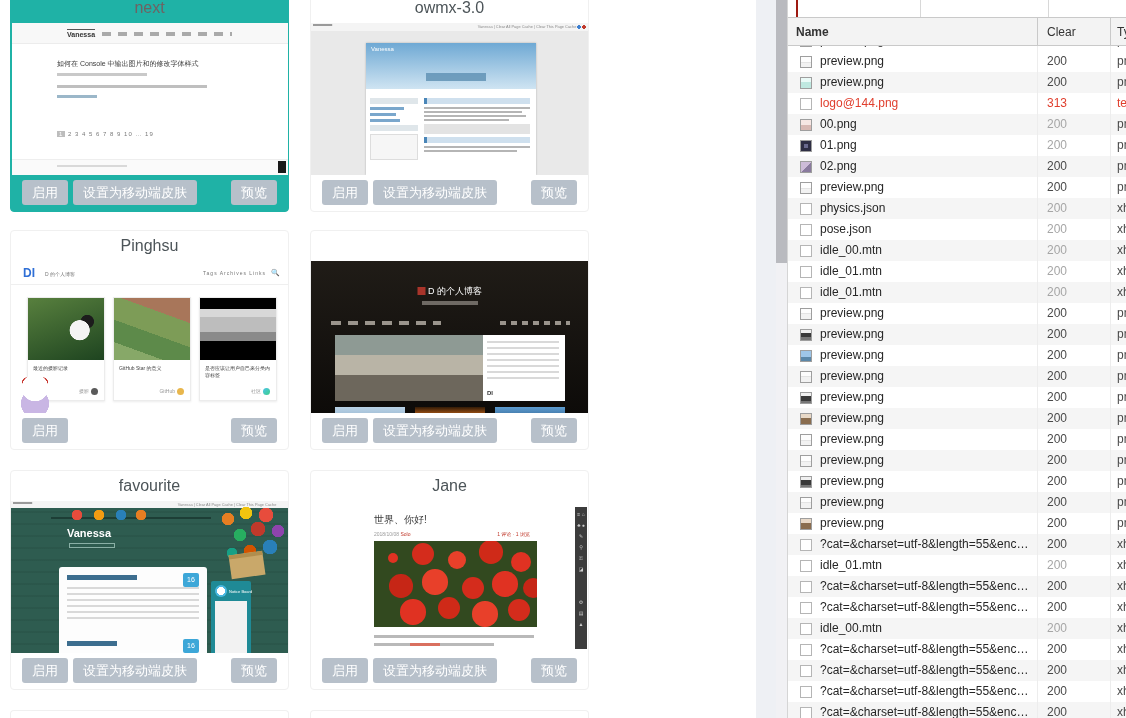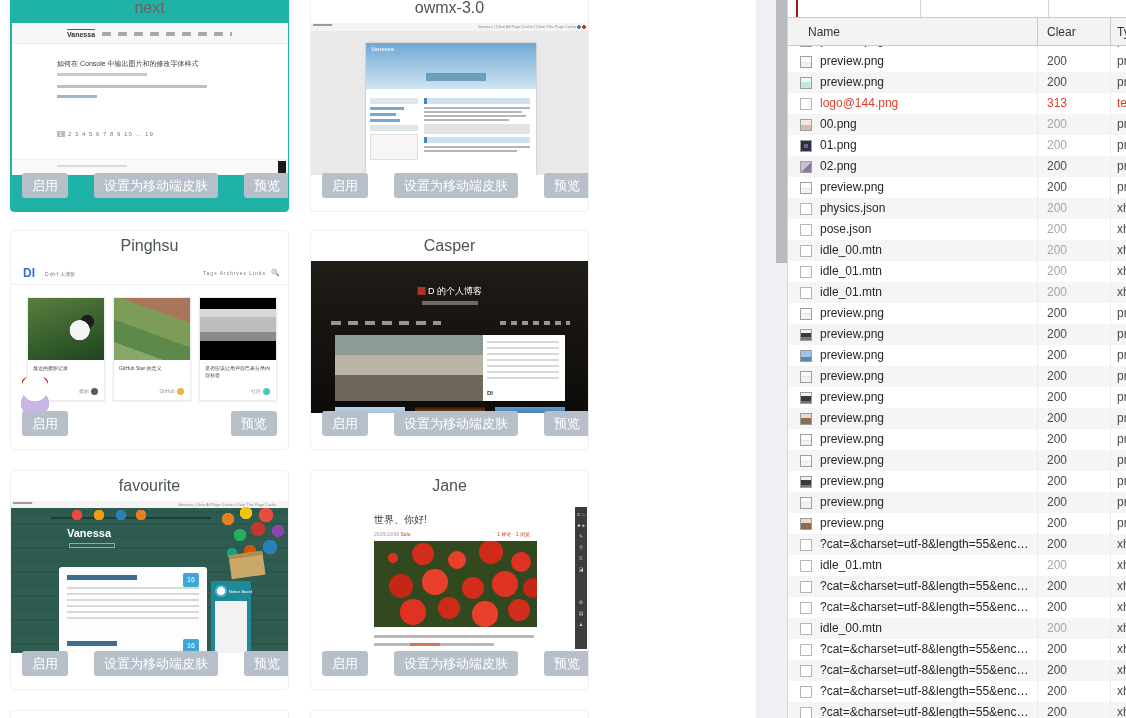--- a/index.html
+++ b/index.html
@@ -8,22 +8,22 @@
 
   
   #left-page { position:absolute; left:0; top:0; width:756px; height:718px; background:#fff;border-radius:6px; }
   .card { position:absolute; width:279px; height:220px; background:#fff;
     border:1px solid #f0f0f0; border-radius:4px; overflow:hidden; }
   .card.active { background:#1fb2a6; border-color:#1fb2a6; }
   .card-title { height:30px; padding-top:6px; text-align:center; font-size:16px; color:#4c5458; }
   .card.active .card-title { color:#6e6363; }
   .card-preview { position:absolute; left:0; top:30px; width:277px; height:152px; overflow:hidden; background:#fff; }
   .card.active .card-preview{ left:1px; }
-  .card-footer { position:absolute; left:0; bottom:7px; width:100%; height:38px;
-    display:flex; align-items:center; padding:0 11px; gap:26px; }
+  .card-footer { position:absolute; left:0; bottom:0; width:100%; height:38px;
+    display:flex; align-items:center; padding:0 11px; gap:5px; }
   .btn { background:#b7c0ca; color:#fff; font-size:13px; line-height:25px; height:25px;
     padding:0 10px; border-radius:3px; border:none; cursor:pointer; white-space:nowrap; }
   .btn.right { margin-left:auto; }
 
   
   .bars { background:repeating-linear-gradient(180deg,#d9d9d9 0 2px,transparent 2px 6px); }
   .bars.dark { background:repeating-linear-gradient(180deg,#9a9a9a 0 2px,transparent 2px 6px); }
 
   
   .pv-next { background:#fff; }
@@ -167,21 +167,21 @@
   #page-scrollbar { position:absolute; left:776px; top:0; width:11px; height:718px; background:#f1f1f4; }
   #page-scroll-thumb { position:absolute; left:0; top:0; width:11px; height:263px; background:#b9babf; }
 
   
   #devtools { position:absolute; left:787px; top:0; width:339px; height:718px; background:#fff; border-left:1px solid #d5d5d5; font-size:12px; color:#262626; }
   #overview { position:absolute; left:0; top:0; width:100%; height:18px; background:#fff; border-bottom:1px solid #c9c9c9; }
   #overview .vdiv { position:absolute; top:0; width:1px; height:17px; background:#d8d8d8; }
   #overview .redline { position:absolute; left:8px; top:0; width:2px; height:17px; background:#9e1a12; }
   #grid-header { position:absolute; left:0; top:18px; width:100%; height:28px; background:#f3f3f3; border-bottom:1px solid #c9c9c9; color:#333; }
   .hcell { position:absolute; top:0; height:28px; line-height:28px; padding-left:8px; }
-  .hc-name { left:12px; width:249px; }
+  .hc-name { left:0; width:249px;font-weight:bold; }
   .hc-status { left:249px; width:73px; border-left:1px solid #c9c9c9; padding-left:9px; }
   .hc-type { left:322px; width:17px; border-left:1px solid #c9c9c9; padding-left:6px; overflow:hidden; white-space:nowrap; }
   #rows-viewport { position:absolute; left:0; top:46px; width:339px; height:672px; overflow:hidden; }
   #rows-inner { position:absolute; left:0; top:-16px; width:100%; }
   .nrow { position:relative; height:21px; line-height:21px; background:#fff; cursor:default; }
   .nrow.alt { background:#f5f5f5; }
   .nrow .cell-name { position:absolute; left:0; top:0; width:249px; height:21px; display:flex; align-items:center; padding-left:12px; overflow:hidden; white-space:nowrap; }
   .nrow .cell-status { position:absolute; left:249px; top:0; width:73px; height:21px; border-left:1px solid #ededed; padding-left:9px; color:#494949; }
   .nrow .cell-type { position:absolute; left:322px; top:0; width:17px; height:21px; border-left:1px solid #ededed; padding-left:6px; overflow:hidden; white-space:nowrap; color:#494949; }
   .nrow.dim .cell-status { color:#a6a6a6; }
@@ -292,21 +292,20 @@
       </div>
       <div class="girl"></div>
     </div>
     <div class="card-footer">
       <button class="btn">启用</button>
       <button class="btn right">预览</button>
     </div>
   </div>
 
   <div class="card" style="left:310px;top:230px;">
-    <div class="card-title">Casper</div>
     <div class="card-preview pv-casper">
       <div class="lg"><span class="sq"></span><span>D 的个人博客</span></div>
       <div class="sub bars dark"></div>
       <div class="nav"></div>
       <div class="nav2"></div>
       <div class="post">
         <div class="photo"></div>
         <div class="txt bars"></div>
         <div class="di">DI</div>
       </div>

